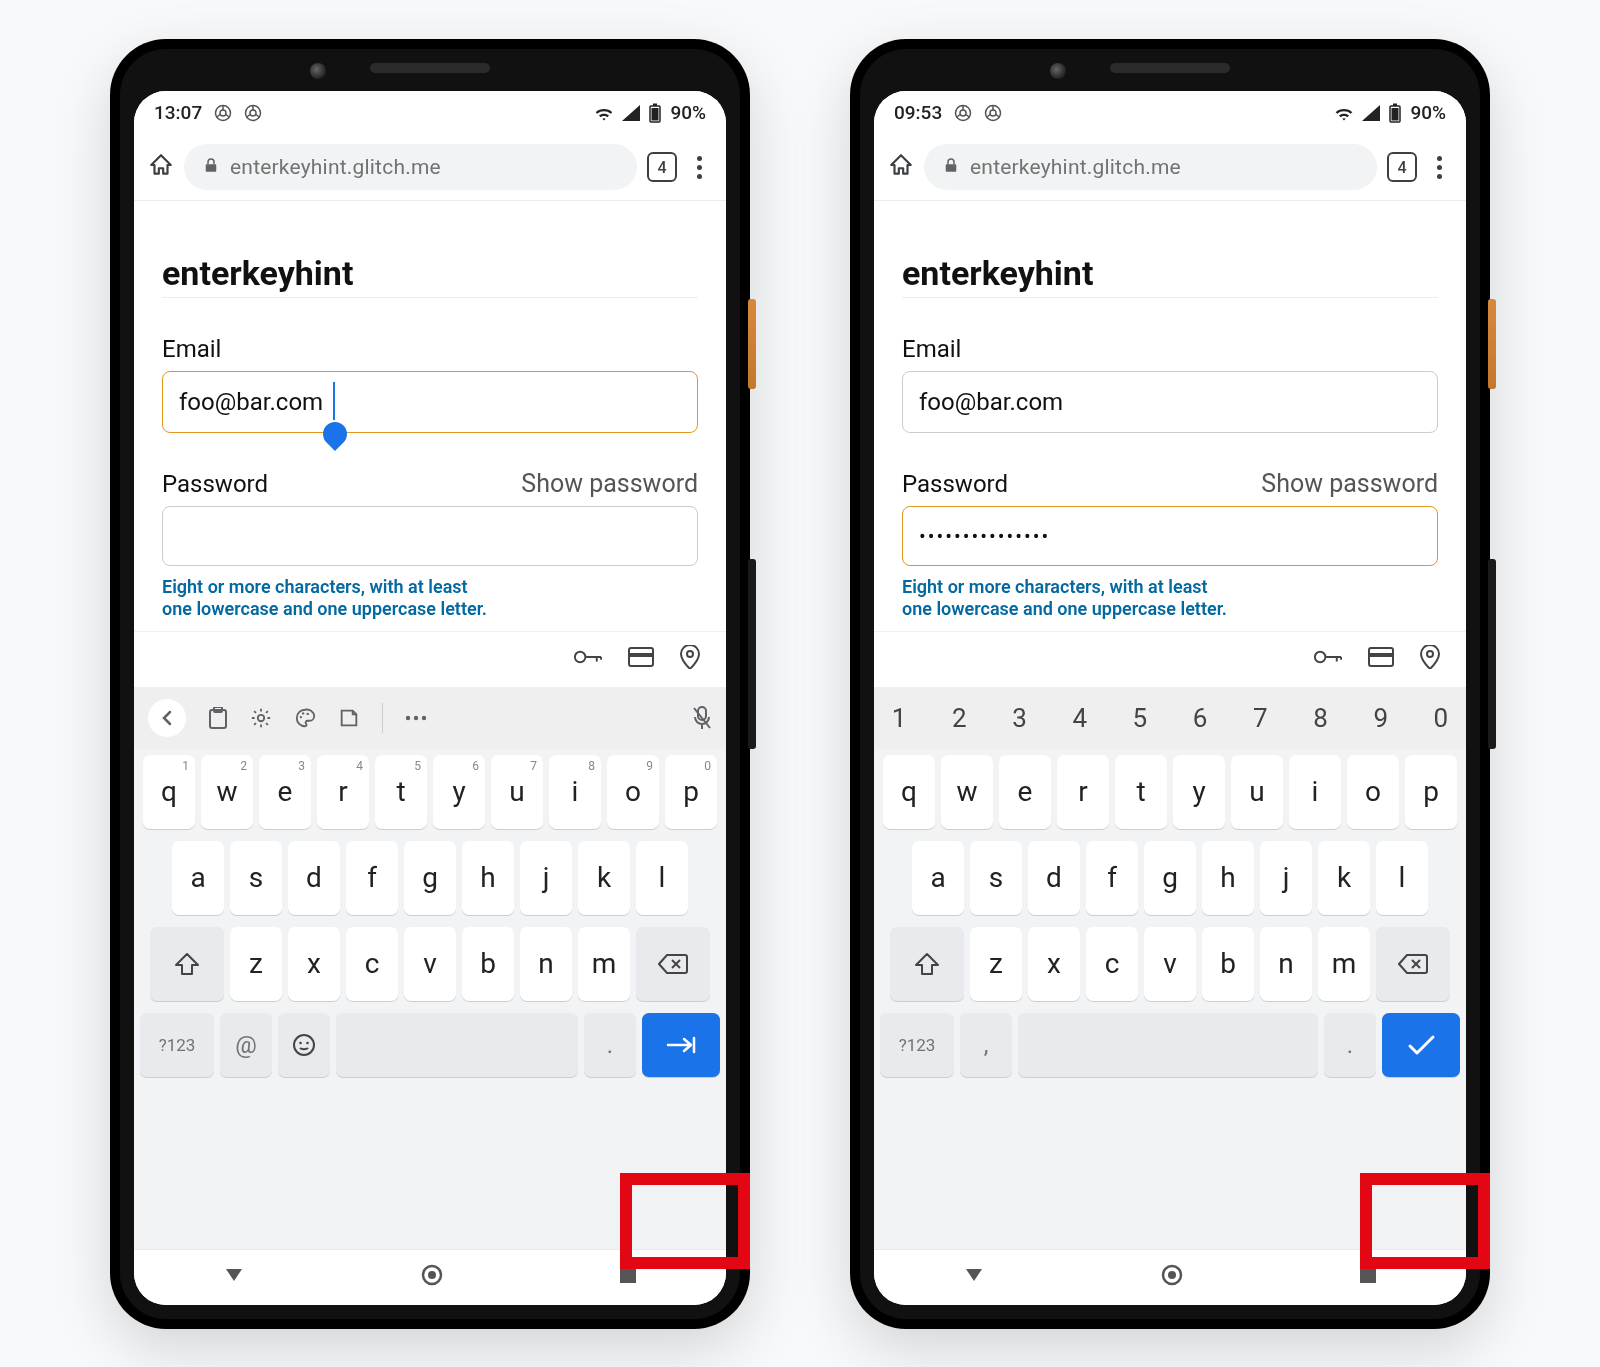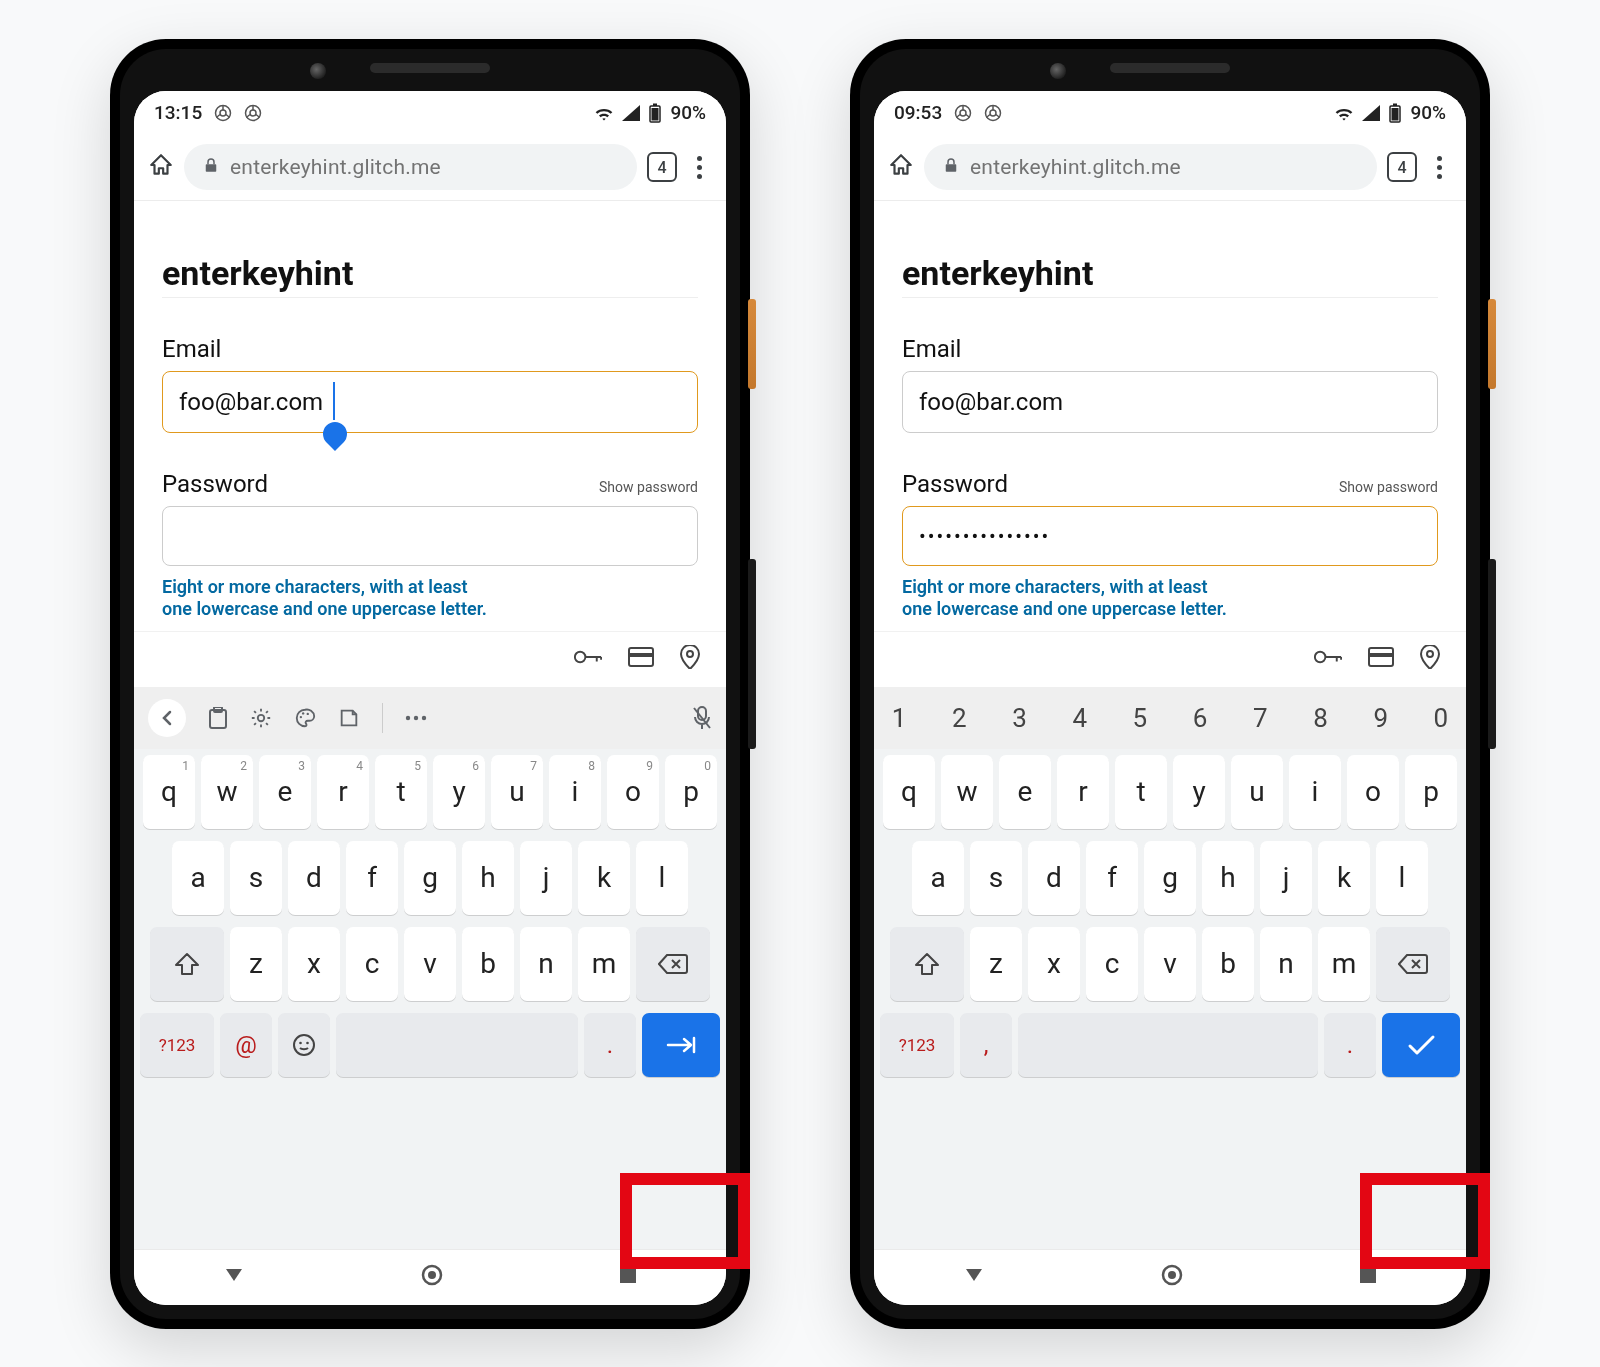--- a/index.html
+++ b/index.html
@@ -169,21 +169,21 @@
   .hr { border:0; border-top:1px solid #eee; margin:4px 0 26px 0; }
 
   .field-label-row { display:flex; justify-content:space-between; align-items:baseline; }
   .field-label {
     font-size: 24px;
     color: #111;
     font-weight: 400;
     margin-top: 37px;
   }
   .show-pw {
-    font-size: 14px;
+    font-size: 25px;
     color: #555;
     font-weight: 400;
   }
   .input {
     width: 100%;
     height: 62px;
     border: 1px solid #ccc;
     border-radius: 8px;
     font-size: 24px;
     padding: 0 16px;
@@ -265,21 +265,21 @@
     width: 52px; height: 74px;
     background:#fff;
     border-radius: 7px;
     display:flex; align-items:center; justify-content:center;
     font-size: 28px;
     color:#222;
     box-shadow: 0 1px 0 rgba(0,0,0,0.15);
     position: relative;
   }
   .key .sup { position:absolute; top:4px; right:6px; font-size:12px; color:#888; }
-  .key.fn { background:#e8eaed; font-size:17px; color:#b91c1c; }
+  .key.fn { background:#e8eaed; font-size:17px; color:#737373; }
   .key.wide { width: 74px; }
   .key.space { flex:1; background:#e8eaed; }
   .key.enter {
     width: 78px; background:#1a73e8; color:#fff;
   }
   .krow.bottom .key { height: 64px; }
 
   
   .navbar {
     height: 56px;
@@ -303,21 +303,21 @@
 
 <div class="stage" id="stage" style="transform: scale(1);">
     <div class="phone">
       <div class="side-button"></div>
       <div class="side-button2"></div>
       <div class="speaker"></div>
       <div class="camera"></div>
       <div class="screen">
         <div class="statusbar">
           <div class="left">
-            <span>13:15</span>
+            <span>13:07</span>
             <span class="sb-glyph">
               <svg width="18" height="18" viewBox="0 0 24 24">
                 <circle cx="12" cy="12" r="10" fill="none" stroke="#555" stroke-width="2"></circle>
                 <circle cx="12" cy="12" r="4" fill="none" stroke="#555" stroke-width="2"></circle>
                 <path d="M12 2v6M3 18l5-4M21 18l-5-4" stroke="#555" stroke-width="2" fill="none"></path>
               </svg>
             </span>
             <span class="sb-glyph">
               <svg width="18" height="18" viewBox="0 0 24 24">
                 <circle cx="12" cy="12" r="10" fill="none" stroke="#555" stroke-width="2"></circle>

